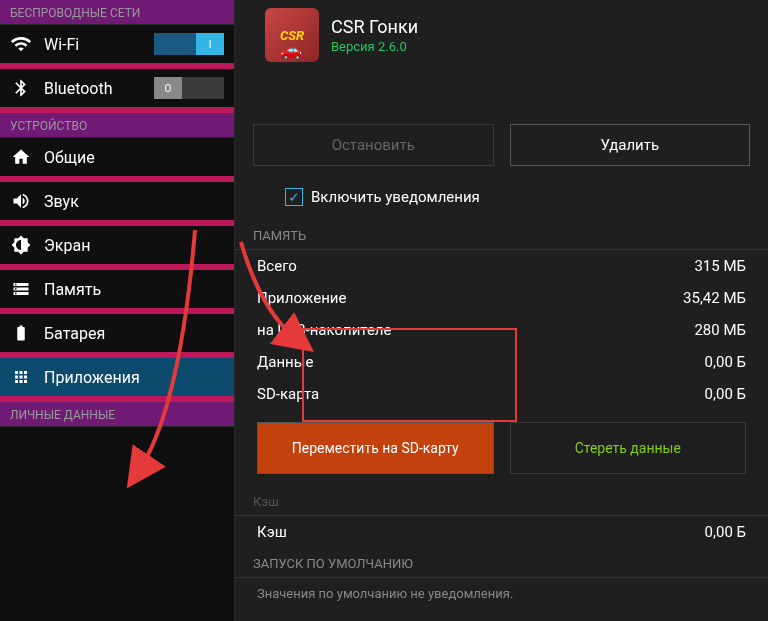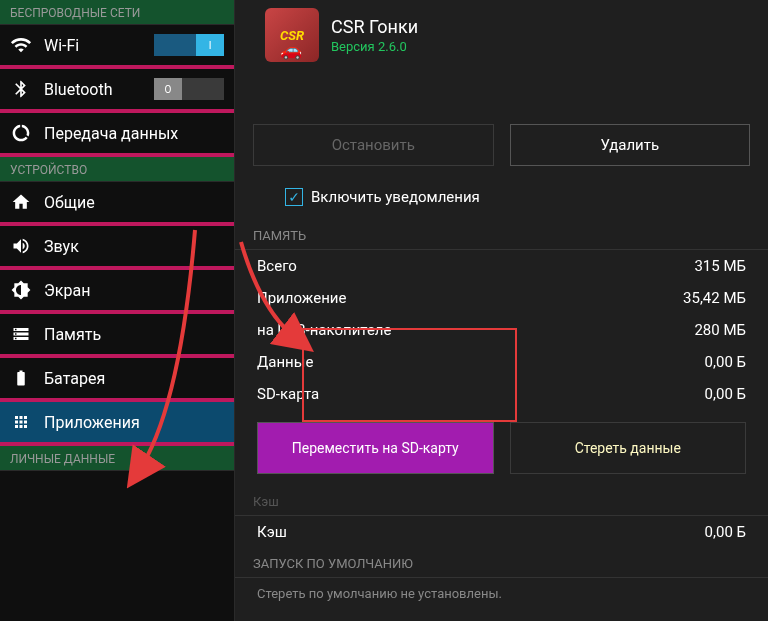--- a/index.html
+++ b/index.html
@@ -1,20 +1,20 @@
 <!DOCTYPE html>
 <html><head>
 <meta charset="utf-8">
 <style>
 * { margin:0; padding:0; box-sizing:border-box; font-family:Roboto,Arial,sans-serif; }
 body { background:#0a0a0a; width:768px; height:621px; color:#fff; position:relative; overflow:hidden; }
 .container { display:flex; width:100%; height:100%; }
 .sidebar { width:235px; height:100%; background:#0f0f0f; border-right:1px solid #2a2a2a; overflow:hidden; }
-.section-header { font-size:12px; color:#999; padding:6px 10px 4px; text-transform:uppercase; font-weight:400; background:#14532d; border-bottom:1px solid #2a2a2a; }
-.sidebar-item { display:flex; align-items:center; height:44px; padding:0 10px; border-bottom:4px solid #be185d; font-size:16px; color:#fff; cursor:pointer; gap:12px; }
+.section-header { font-size:12px; color:#999; padding:6px 10px 4px; text-transform:uppercase; font-weight:400; background:#701a75; border-bottom:1px solid #2a2a2a; }
+.sidebar-item { display:flex; align-items:center; height:44px; padding:0 10px; border-bottom:6px solid #be185d; font-size:16px; color:#fff; cursor:pointer; gap:12px; }
 .sidebar-item.active { background:#0c4a6e; }
 .sidebar-item .icon { width:22px; height:22px; display:flex; align-items:center; justify-content:center; flex-shrink:0; }
 .toggle { width:70px; height:22px; background:#3a3a3a; position:relative; margin-left:auto; }
 .toggle.on { background:#1a5a80; }
 .toggle .thumb { position:absolute; width:28px; height:22px; background:#888; right:0; top:0; font-size:10px; color:#fff; display:flex; align-items:center; justify-content:center; }
 .toggle.on .thumb { background:#33b5e5; }
 .main { flex:1; display:flex; flex-direction:column; background:#1f1f1f; position:relative; overflow:hidden; }
 .app-header { display:flex; padding:8px 30px 14px; gap:12px; align-items:center; }
 .app-icon { width:54px; height:54px; background:linear-gradient(135deg,#c94545,#8c2626); border-radius:6px; display:flex; flex-direction:column; align-items:center; justify-content:center; font-size:8px; color:#ffdc00; font-weight:bold; position:relative; }
 .app-icon::before { content:"CSR"; font-size:13px; font-style:italic; }
@@ -24,22 +24,22 @@
 .app-version { font-size:13px; color:#22c55e; margin-top:2px; }
 .button-row { display:flex; gap:16px; padding:0 18px 12px; }
 .btn { flex:1; height:42px; background:transparent; border:1px solid #555; color:#fff; font-size:15px; cursor:pointer;margin-top:48px; }
 .btn.disabled { color:#666; border-color:#3a3a3a; }
 .checkbox-row { padding:10px 18px 14px 50px; display:flex; align-items:center; gap:8px; font-size:15px; color:#fff; }
 .checkbox { width:18px; height:18px; border:1px solid #33b5e5; position:relative; display:inline-flex; align-items:center; justify-content:center; color:#33b5e5; font-size:14px; }
 .sec-header { padding:8px 18px 6px; font-size:13px; color:#888; border-bottom:1px solid #333; text-transform:uppercase; }
 .data-row { display:flex; justify-content:space-between; padding:7px 22px; font-size:15px; color:#fff; }
 .data-row .val { color:#fff; }
 .action-row { display:flex; gap:16px; padding:12px 22px; }
-.action-btn { flex:1; height:52px; background:#a21caf; border:1px solid #555; color:#fff; font-size:14px; cursor:pointer; display:flex; align-items:center; justify-content:center; text-align:center; line-height:1.3; padding:4px 8px; }
-.action-btn.disabled { color:#fef9c3; border-color:#3a3a3a; background:transparent; }
+.action-btn { flex:1; height:52px; background:#c2410c; border:1px solid #555; color:#fff; font-size:14px; cursor:pointer; display:flex; align-items:center; justify-content:center; text-align:center; line-height:1.3; padding:4px 8px; }
+.action-btn.disabled { color:#84cc16; border-color:#3a3a3a; background:transparent; }
 .action-btn.small { height:38px; }
 .half-row { display:flex; padding:8px 22px; }
 .half-row .action-btn { flex:0 0 calc(50% - 8px); margin-left:auto; }
 .launch-text { padding:8px 22px; font-size:13px; color:#888; }
 .highlight-box { position:absolute; border:2px solid #e43a3a; pointer-events:none; }
 .hb1 { left:302px; top:328px; width:215px; height:94px; }
 .arrow { position:absolute; pointer-events:none; }
 .arrow svg { overflow:visible; }
 </style>
 </head>
@@ -66,28 +66,20 @@
         <svg width="20" height="20" viewBox="0 0 24 24" fill="#fff">
             <path d="M17.71 7.71L12 2h-1v7.59L6.41 5 5 6.41 10.59 12 5 17.59 6.41 19 11 14.41V22h1l5.71-5.71L13.41 12l4.3-4.29zM13 5.83l1.88 1.88L13 9.59V5.83zm1.88 10.46L13 18.17v-3.76l1.88 1.88z"></path>
           </svg>
       </span>
       <span>Bluetooth</span>
       <div class="toggle">
           <div class="thumb" style="left:0;right:auto;">O</div>
         </div>
     </div>
 
-    <div class="sidebar-item">
-      <span class="icon">
-        <svg width="20" height="20" viewBox="0 0 24 24" fill="#fff">
-            <path d="M13 2.05v3.03c3.39.49 6 3.39 6 6.92 0 .9-.18 1.75-.48 2.54l2.6 1.53c.56-1.24.88-2.62.88-4.07 0-5.18-3.95-9.45-9-9.95zM12 19c-3.87 0-7-3.13-7-7 0-3.53 2.61-6.43 6-6.92V2.05c-5.06.5-9 4.76-9 9.95 0 5.52 4.47 10 9.99 10 3.31 0 6.24-1.61 8.06-4.09l-2.6-1.53C16.17 17.98 14.21 19 12 19z"></path>
-          </svg>
-      </span>
-      <span>Передача данных</span>
-    </div>
 
 
     <div class="section-header">УСТРОЙСТВО</div>
 
     <div class="sidebar-item">
       <span class="icon">
         <svg width="20" height="20" viewBox="0 0 24 24" fill="#fff">
             <path d="M10 20v-6h4v6h5v-8h3L12 3 2 12h3v8z"></path>
           </svg>
       </span>
@@ -191,21 +183,21 @@
 
     <div class="sec-header" style="text-transform:none;color:#555;">Кэш</div>
 
     <div class="data-row">
       <span>Кэш</span>
         <span class="val">0,00 Б</span>
     </div>
 
 
     <div class="sec-header">ЗАПУСК ПО УМОЛЧАНИЮ</div>
-    <div class="launch-text">Стереть по умолчанию не установлены.</div>
+    <div class="launch-text">Значения по умолчанию не уведомления.</div>
   </div>
 </div>
 
 <div class="highlight-box hb1"></div>
 
 <div class="arrow" style="left:130px; top:230px;">
   <svg width="80" height="260">
       <defs>
         <marker id="ah1" markerWidth="10" markerHeight="10" refX="5" refY="5" orient="auto">
           <path d="M0,0 L10,5 L0,10 z" fill="#e43a3a"></path>

